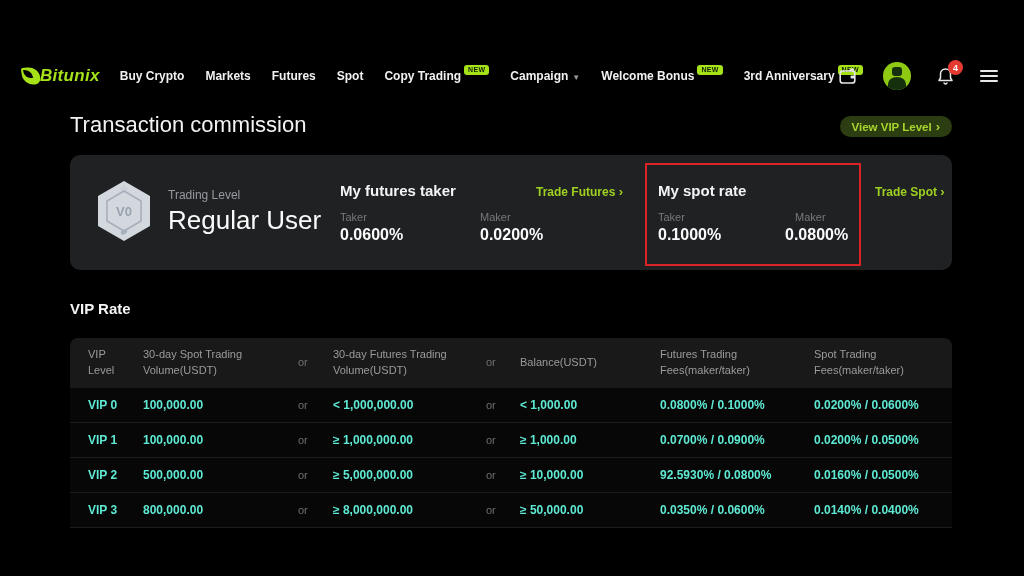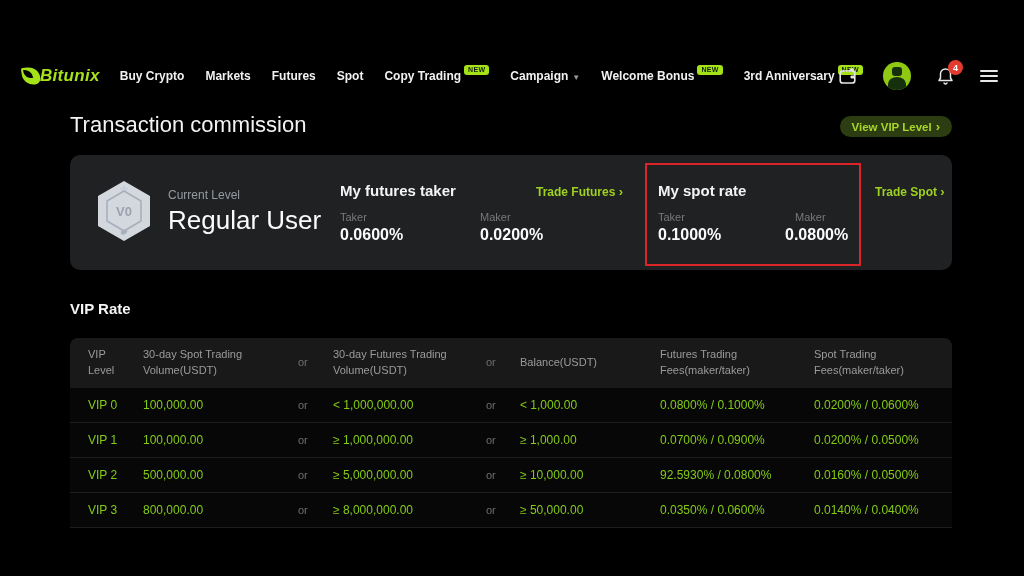--- a/index.html
+++ b/index.html
@@ -42,21 +42,21 @@
   .rate-label { position:absolute; font-size:11px; color:#77797c; }
   .rate-value { position:absolute; font-size:16px; font-weight:bold; color:#fbfbfb; }
   .red-box { position:absolute; left:575px; top:8px; width:216px; height:103px; border:2.5px solid #da2428; pointer-events:none; }
 
   
   .vip-rate-title { position:absolute; left:70px; top:300px; font-size:15px; font-weight:bold; color:#f4f4f4; }
   .table { position:absolute; left:70px; top:322px; width:882px; }
   .thead { display:grid; grid-template-columns:55px 155px 35px 153px 34px 140px 154px 1fr; align-items:center; height:50px; background:#19191a; border-radius:8px 8px 0 0; padding:0 0 0 18px;margin-top:16px; }
   .thead .cell { font-size:11px; color:#9b9b9b; line-height:1.45; padding-right:16px; }
   .trow { display:grid; grid-template-columns:55px 155px 35px 153px 34px 140px 154px 1fr; align-items:center; height:35px; padding:0 0 0 18px; background:#070707; border-bottom:1px solid #1d1d1d; cursor:default; }
-  .trow .cell { font-size:12px; font-weight:400; color:#84cc16; white-space:nowrap; }
+  .trow .cell { font-size:12px; font-weight:700; color:#5eead4; white-space:nowrap; }
   .trow .cell.or, .thead .cell.or { color:#6f6f6f; font-weight:400; font-size:11px; }
 </style>
 </head>
 <body>
 
 <div class="page">
 
   <div class="nav">
     <div class="brand">
       <span class="leaf"></span>
@@ -105,21 +105,21 @@
   <div class="card">
     <div class="hex-wrap">
       <svg width="58" height="64" viewBox="0 0 58 64">
         <polygon points="29,2 55,17 55,47 29,62 3,47 3,17" fill="#d3d8df"></polygon>
         <polygon points="29,12 46,22 46,42 29,52 12,42 12,22" fill="none" stroke="#a7afba" stroke-width="1.6"></polygon>
         <text x="29" y="37" text-anchor="middle" font-size="13" font-weight="bold" fill="#99a2ad" font-family="Liberation Sans, sans-serif">V0</text>
         <text x="29" y="13.5" text-anchor="middle" font-size="10" fill="#a7afba" font-family="DejaVu Sans, sans-serif">☆</text>
         <ellipse cx="29" cy="53" rx="3.4" ry="2.2" fill="#a7afba" transform="rotate(-30 29 53)"></ellipse>
       </svg>
     </div>
-    <div class="lv-label">Current Level</div>
+    <div class="lv-label">Trading Level</div>
     <div class="lv-name">Regular User</div>
 
     <div class="sec-title" style="left:270px; top:27px;">My futures taker</div>
     <div class="green-link" style="left:466px; top:29px;"><span>Trade Futures</span> <span class="chev">›</span></div>
     <div class="rate-label" style="left:270px; top:56px;">Taker</div>
     <div class="rate-value" style="left:270px; top:71px;">0.0600%</div>
     <div class="rate-label" style="left:410px; top:56px;">Maker</div>
     <div class="rate-value" style="left:410px; top:71px;">0.0200%</div>
 
     <div class="sec-title" style="left:588px; top:27px;">My spot rate</div>

